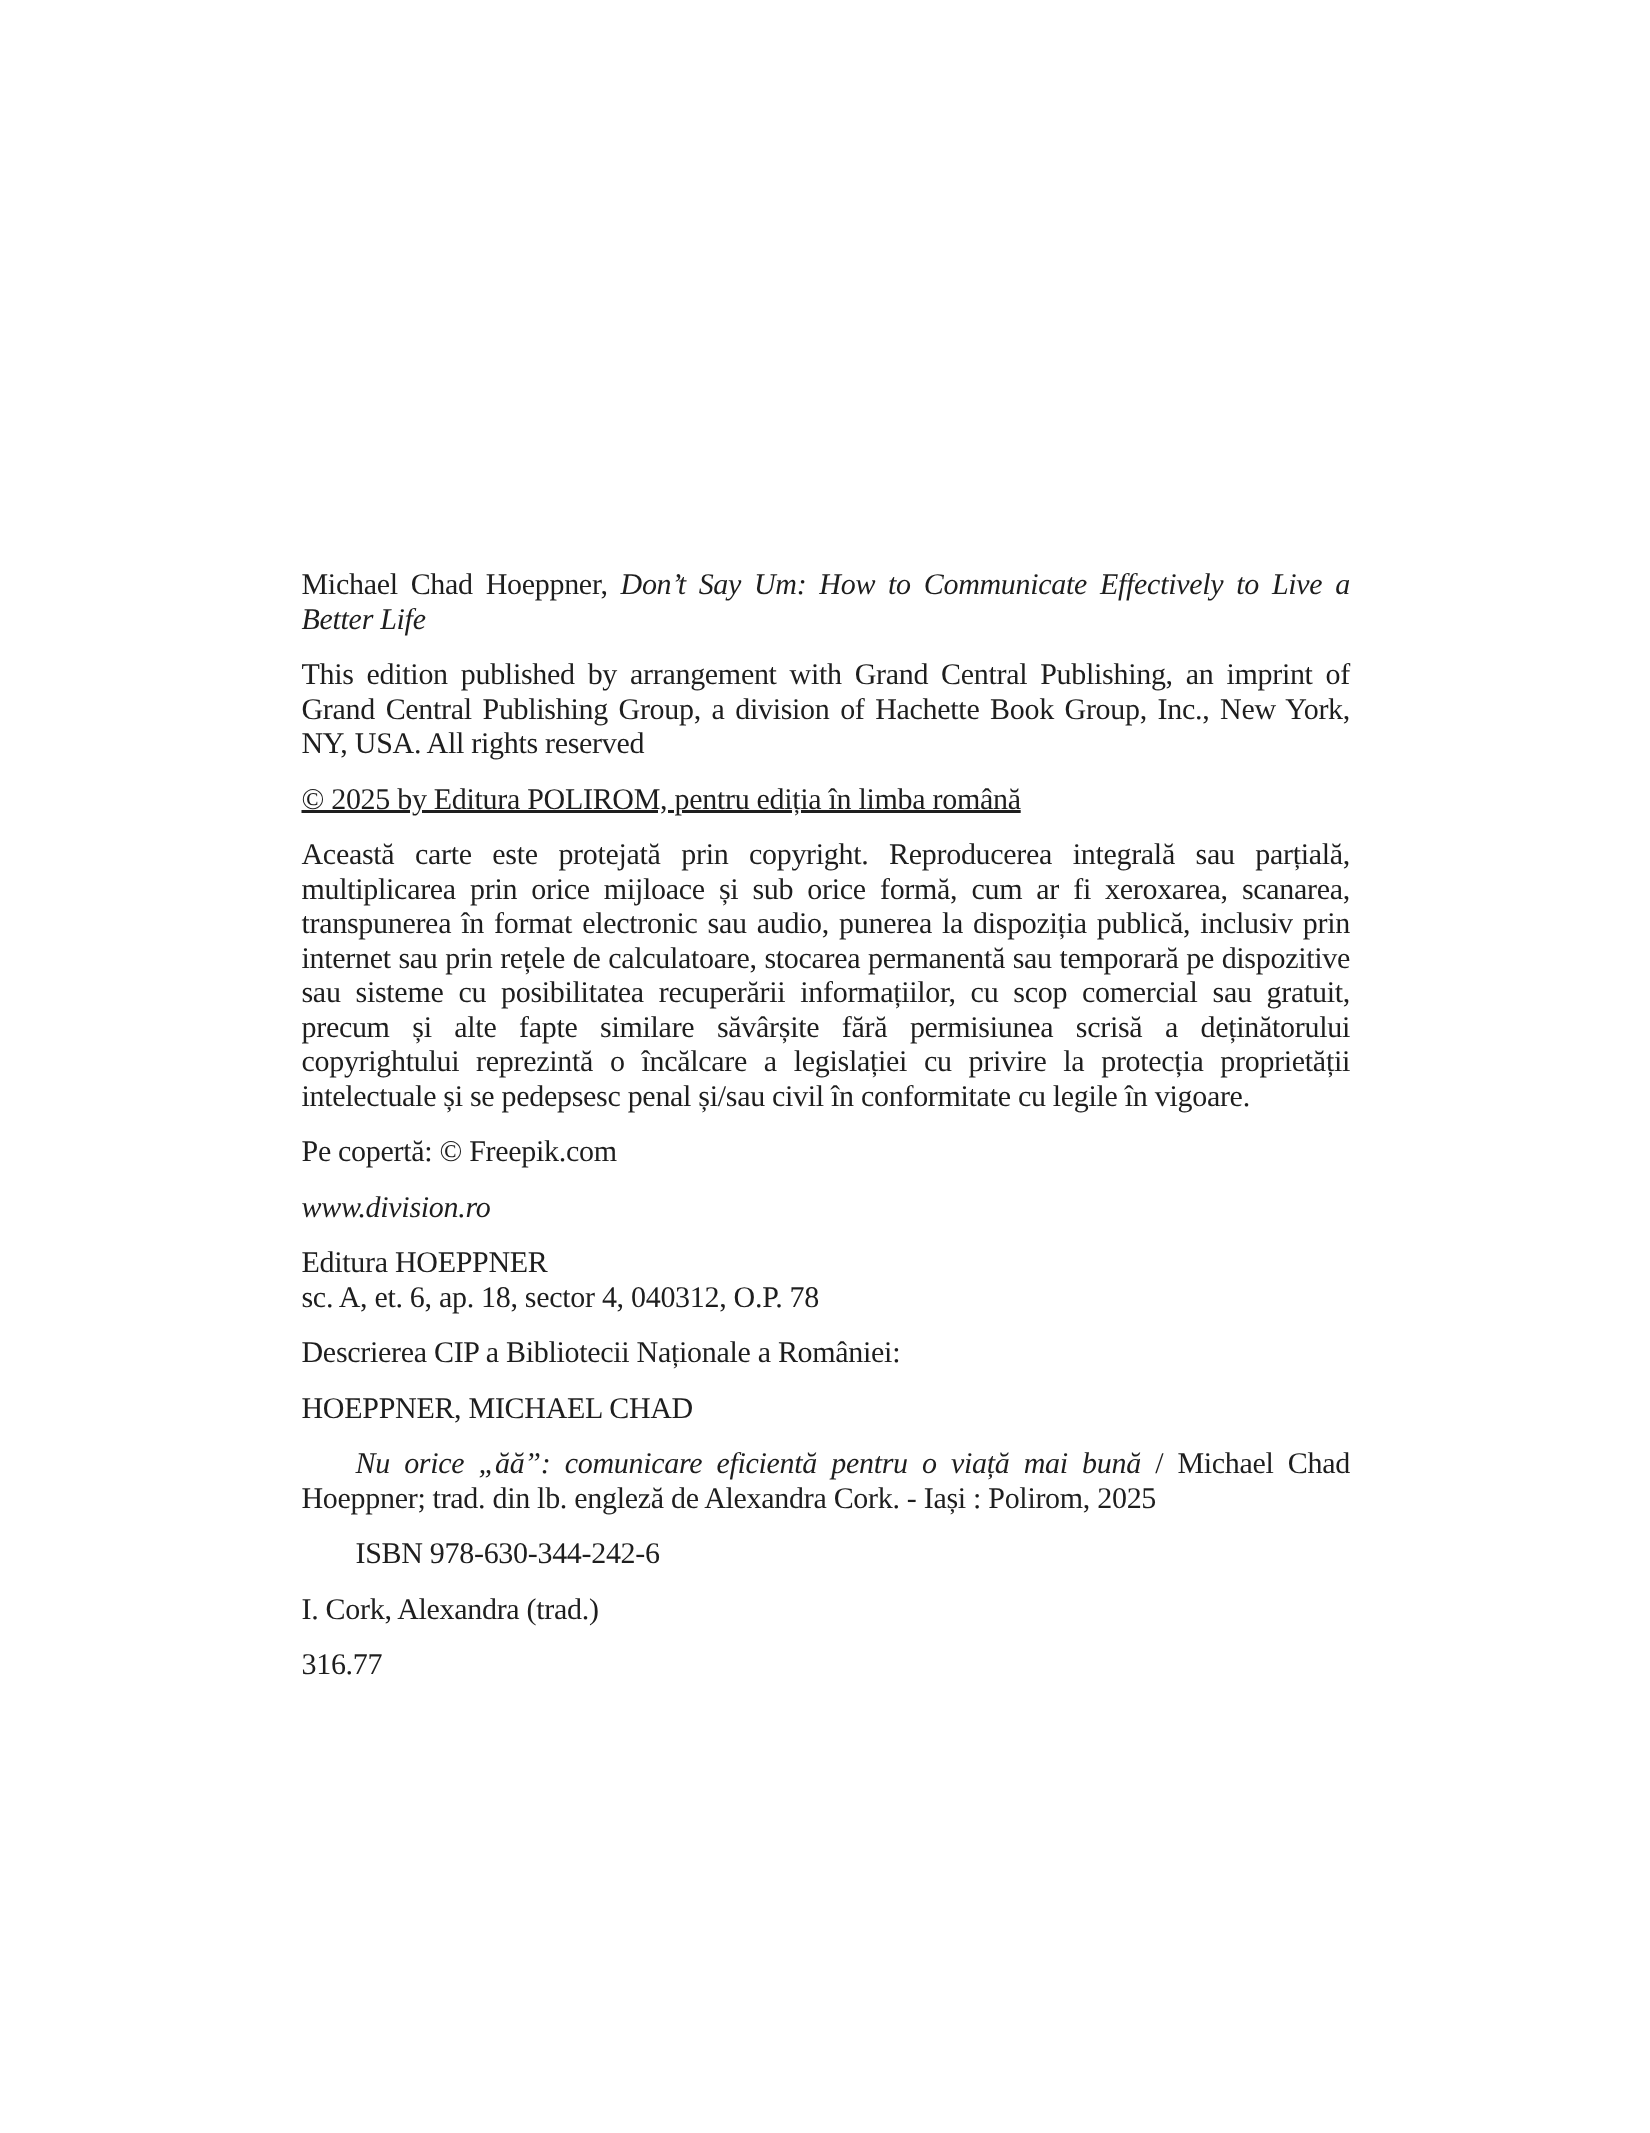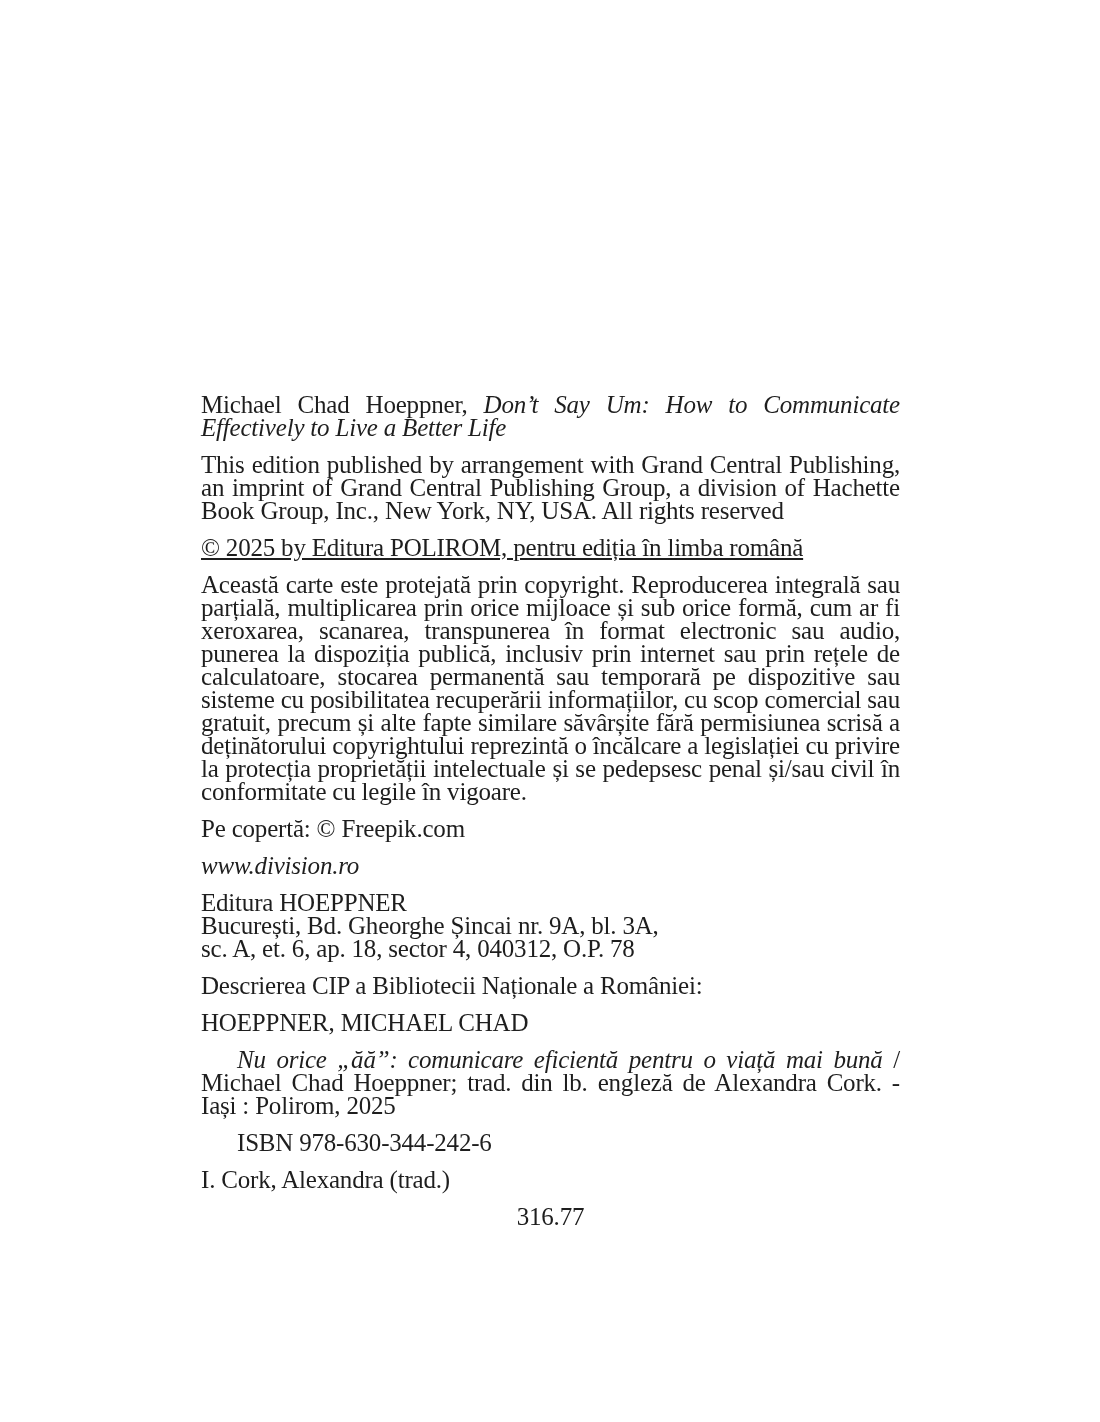--- a/index.html
+++ b/index.html
@@ -10,24 +10,24 @@
   body {
     width: 1100px;
     height: 1422px;
     position: relative;
     font-family: "Liberation Serif", "DejaVu Serif", serif;
     color: #1e1e1e;
     overflow: hidden;
   }
   .page {
     position: absolute;
-    top: 393px;
+    top: 379px;
     left: 201px;
     width: 699px;
-    font-size: 25px;
+    font-size: 20px;
     line-height: 23px;
     letter-spacing: -0.2px;
   }
   .page p, .page div.block {
     margin: 0 0 14px 0;
   }
   .just { text-align: justify; }
   .italic { font-style: italic; }
 
   .attribution       { margin-bottom: 16px; }
@@ -37,21 +37,21 @@
   .legal             { margin-bottom: 22px; }
   .cover-credit      { margin-bottom: 29px; }
   .website           { margin-bottom: 16px; }
   .publisher-block   { margin-bottom: 13px; }
   .addr-line         { margin: 0; }
   .cip-heading       { margin-bottom: 12px; }
   .cip-author        { margin-bottom: 10px; }
   .cip-entry         { margin-bottom: 13px; text-indent: 36px; }
   .isbn              { margin-bottom: 14px; padding-left: 36px; }
   .translator        { margin-bottom: 14px; }
-  .udc               { margin-bottom: 13px; text-align: center; }
+  .udc               { margin-bottom: 13px; }
   .printed           { margin-bottom: 0; }
 </style>
 </head>
 <body>
 
 <div class="page">
 
   <p class="attribution just"><span>Michael Chad Hoeppner, </span><i>Don’t Say Um: How to Communicate Effectively to Live a Better Life</i></p>
 
   <p class="edition just">This edition published by arrangement with Grand Central Publishing, an imprint of Grand Central Publishing Group, a division of Hachette Book Group, Inc., New York, NY, USA. All rights reserved</p>
@@ -60,21 +60,20 @@
   <p class="copyright-pub">© 2025 by Editura POLIROM, pentru ediția în limba română</p>
 
   <p class="legal just">Această carte este protejată prin copyright. Reproducerea integrală sau parțială, multiplicarea prin orice mijloace și sub orice formă, cum ar fi xeroxarea, scanarea, transpunerea în format electronic sau audio, punerea la dispoziția publică, inclusiv prin internet sau prin rețele de calculatoare, stocarea permanentă sau temporară pe dispozitive sau sisteme cu posibilitatea recuperării informațiilor, cu scop comercial sau gratuit, precum și alte fapte similare săvârșite fără permisiunea scrisă a deținătorului copyrightului reprezintă o încălcare a legislației cu privire la protecția proprietății intelectuale și se pedepsesc penal și/sau civil în conformitate cu legile în vigoare.</p>
 
   <p class="cover-credit">Pe copertă: © Freepik.com</p>
 
   <p class="website italic">www.division.ro</p>
 
   <div class="block publisher-block">
     <div class="addr-line">Editura HOEPPNER</div>
-    <div class="addr-line">București, Bd. Gheorghe Șincai nr. 9A, bl. 3A,</div>
     <div class="addr-line">sc. A, et. 6, ap. 18, sector 4, 040312, O.P. 78</div>
   </div>
 
   <p class="cip-heading">Descrierea CIP a Bibliotecii Naționale a României:</p>
 
   <p class="cip-author">HOEPPNER, MICHAEL CHAD</p>
 
   <p class="cip-entry just"><i>Nu orice „ăă”: comunicare eficientă pentru o viață mai bună</i><span> / Michael Chad Hoeppner; trad. din lb. engleză de Alexandra Cork. - Iași : Polirom, 2025</span></p>
 
   <p class="isbn">ISBN 978-630-344-242-6</p>

